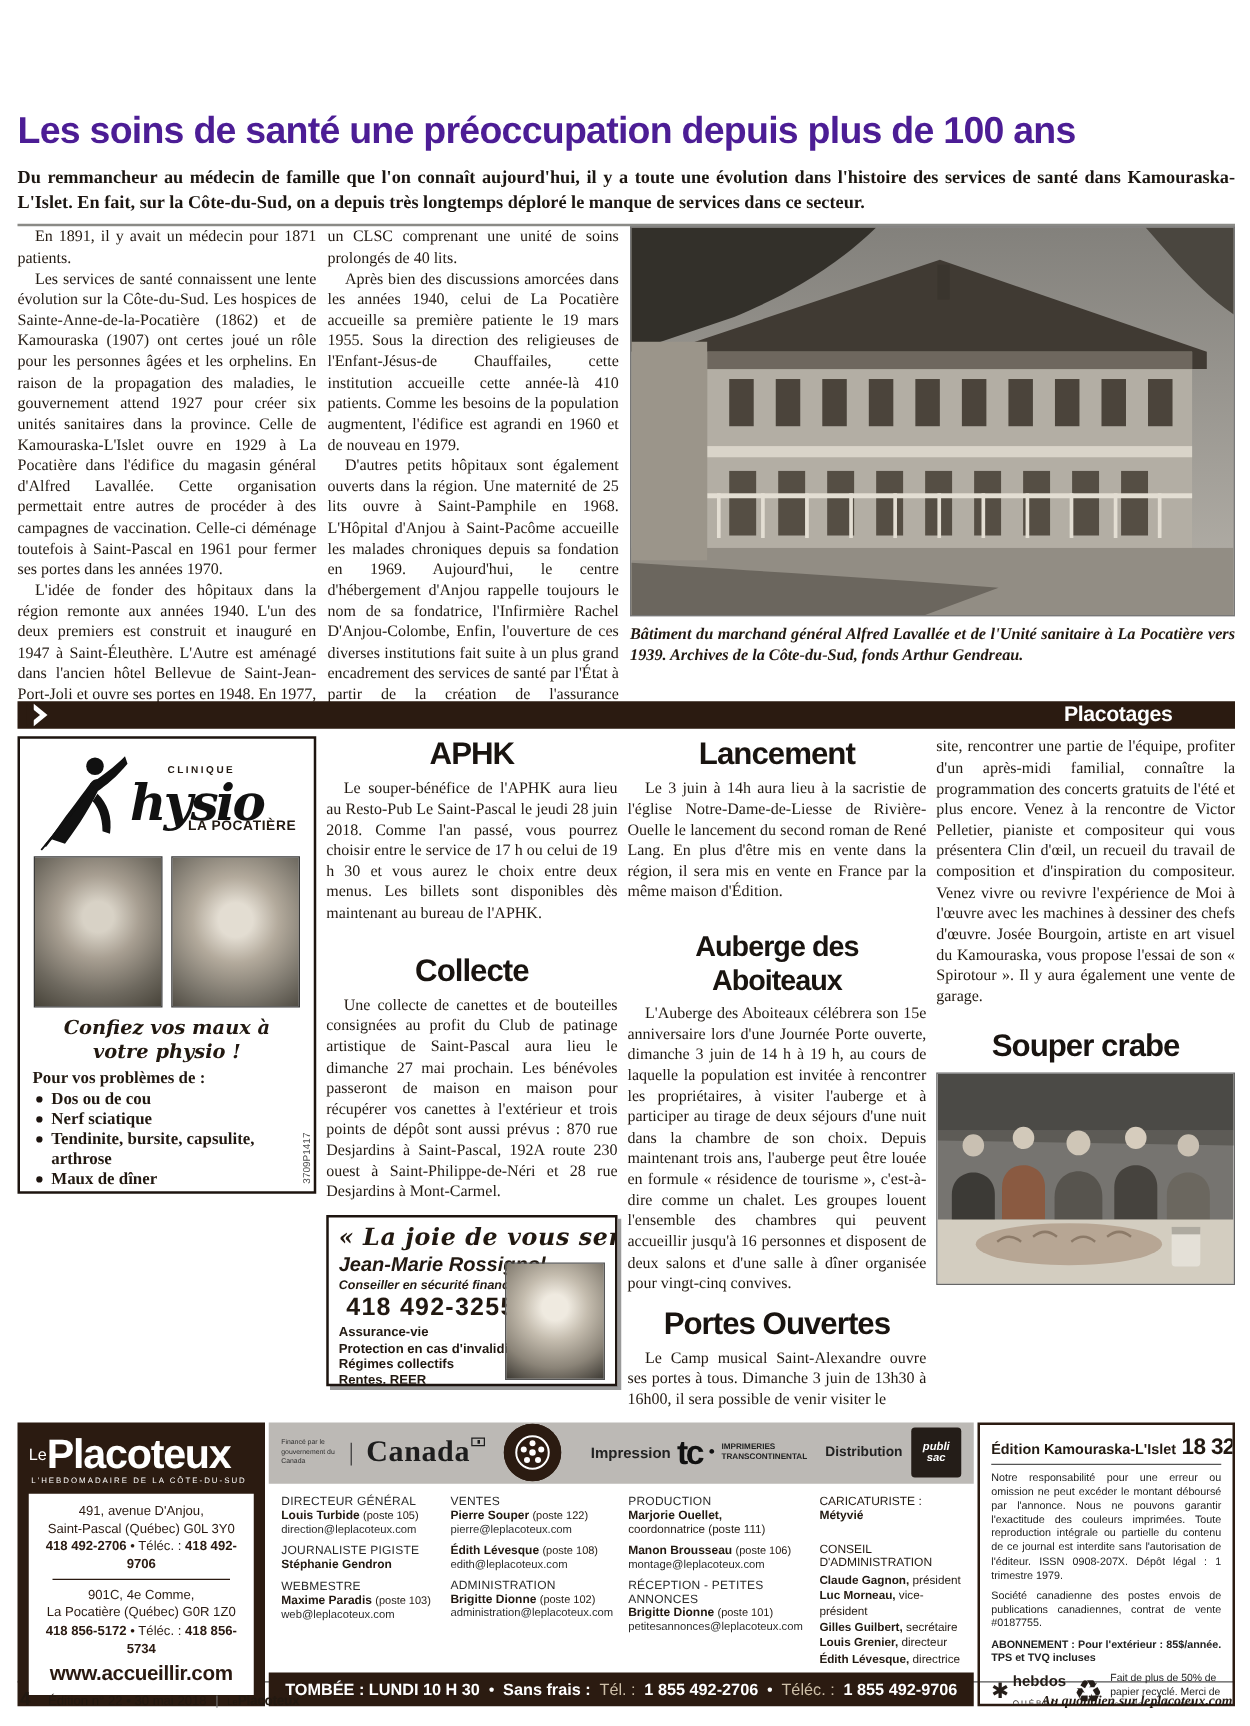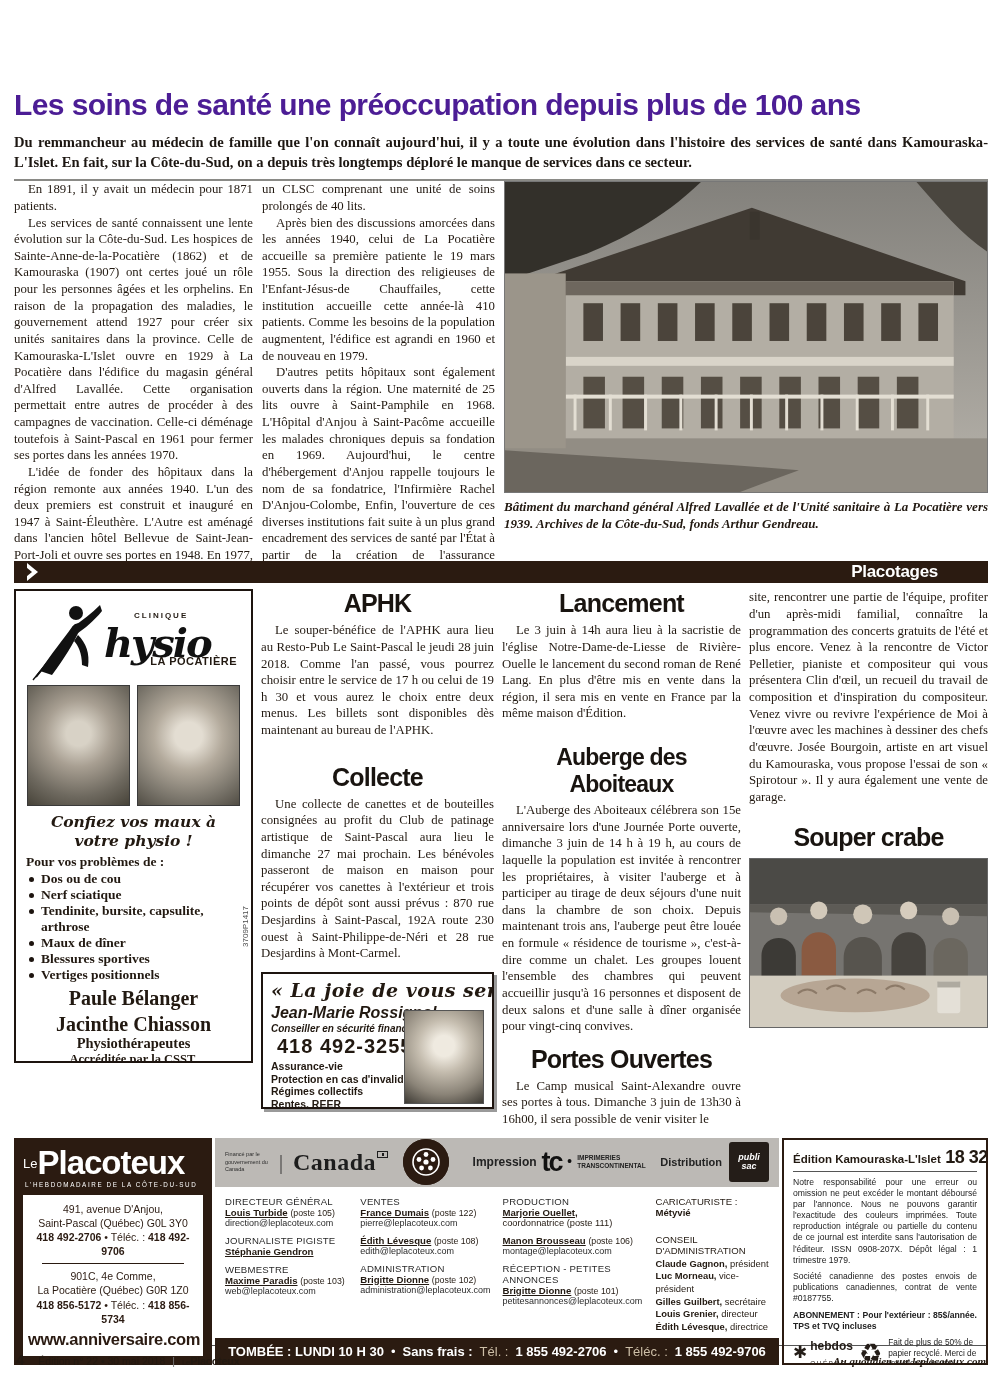--- a/index.html
+++ b/index.html
@@ -46,21 +46,21 @@
   
   .pl-grid{display:grid;grid-template-columns:239px 233px 239px 1fr;gap:8px;align-items:start;}
   .pl-head{font-family:"Liberation Sans","DejaVu Sans",sans-serif;font-weight:bold;
     text-align:center;font-size:25px;letter-spacing:-0.8px;margin:8px 0 4px;color:#191410;}
   .pl-head.long{font-size:23px;}
   .pl-col p{font-size:12.8px;line-height:1.3;text-align:justify;text-indent:14px;}
   .pl-col p.noindent{text-indent:0;}
   .pl-col .first-head{margin-top:0;}
 
   
-  .physio-ad{border:2px solid #1d140f;height:474px;position:relative;padding:6px 10px 8px;
+  .physio-ad{border:2px solid #1d140f;height:366px;position:relative;padding:6px 10px 8px;
     overflow:hidden;}
   .physio-logo{position:relative;height:86px;}
   .physio-fig{position:absolute;left:6px;top:4px;}
   .physio-word{position:absolute;left:78px;top:22px;font-family:"DejaVu Serif",serif;
     font-style:italic;font-weight:bold;font-size:40px;letter-spacing:-2px;color:#111;}
   .physio-clinique{position:absolute;left:108px;top:14px;font-family:"Liberation Sans",sans-serif;
     font-weight:bold;font-size:8px;letter-spacing:2px;}
   .physio-loc{position:absolute;right:4px;top:58px;font-family:"Liberation Sans",sans-serif;
     font-weight:bold;font-size:11px;letter-spacing:0.5px;}
   .physio-photos{display:flex;gap:7px;justify-content:center;margin-top:2px;}
@@ -143,21 +143,21 @@
   .dist-label{font-family:"Liberation Sans",sans-serif;font-size:11px;font-weight:bold;color:#222;}
   .publisac{width:40px;height:40px;background:#241d18;border-radius:3px;color:#fff;
     font-family:"Liberation Sans",sans-serif;font-size:9px;font-style:italic;font-weight:bold;
     display:flex;flex-direction:column;align-items:center;justify-content:center;line-height:1;}
 
   .staff{flex:1;display:grid;grid-template-columns:1.05fr 1.1fr 1.2fr 1fr;gap:4px 12px;
     padding:9px 6px 4px 10px;font-family:"Liberation Sans",sans-serif;}
   .staff-entry{margin-bottom:7px;}
   .staff .role{font-size:9.6px;letter-spacing:0.2px;color:#2a2a2a;}
   .staff .nameline{font-size:9.6px;}
-  .staff .nameline b{font-size:9.6px;text-decoration:underline;}
+  .staff .nameline b{font-size:9.6px;}
   .staff .note{font-size:8.8px;}
   .staff .note2{font-size:9.3px;}
   .staff .email{font-size:9px;color:#2a2a2a;}
   .carica{font-size:9.6px;margin-bottom:16px;}
   .board-title{font-size:9.6px;margin-bottom:2px;}
   .board-member{font-size:9.4px;line-height:1.35;}
 
   .tombee{background:var(--dark);height:27px;display:flex;align-items:center;justify-content:center;
     gap:7px;font-family:"Liberation Sans",sans-serif;color:#fff;font-size:13px;white-space:nowrap;}
   .tombee b{font-size:13px;}
@@ -405,21 +405,21 @@
         </div>
         <div class="mh-sep"></div>
         <div>901C, 4e Comme,</div>
         <div>La Pocatière (Québec) G0R 1Z0</div>
         <div class="tel">
           <b>418 856-5172</b>
           <span>•</span>
           <span>Téléc. :</span>
           <b>418 856-5734</b>
         </div>
-        <div class="mh-web">www.anniversaire.com</div>
+        <div class="mh-web">www.accueillir.com</div>
       </div>
     </div>
 
     <div class="foot-mid">
       <div class="logo-strip">
         <span class="funded">Financé par le gouvernement du Canada</span>
         <span class="pipe">|</span>
         <span class="canada-word"><span>Canada</span><span class="canada-flag"></span></span>
         <span class="badge" title="">
           <svg viewBox="0 0 46 46" aria-hidden="true">
@@ -472,21 +472,21 @@
               <div class="nameline"><b>Maxime Paradis</b> <span class="note">(poste 103)</span></div>
 
               <div class="email">web@leplacoteux.com</div>
             </div>
 
         </div>
         <div>
 
             <div class="staff-entry">
               <div class="role">VENTES</div>
-              <div class="nameline"><b>France Dumais</b> <span class="note">(poste 122)</span></div>
+              <div class="nameline"><b>Pierre Souper</b> <span class="note">(poste 122)</span></div>
 
               <div class="email">pierre@leplacoteux.com</div>
             </div>
 
             <div class="staff-entry">
 
               <div class="nameline"><b>Édith Lévesque</b> <span class="note">(poste 108)</span></div>
 
               <div class="email">edith@leplacoteux.com</div>
             </div>

